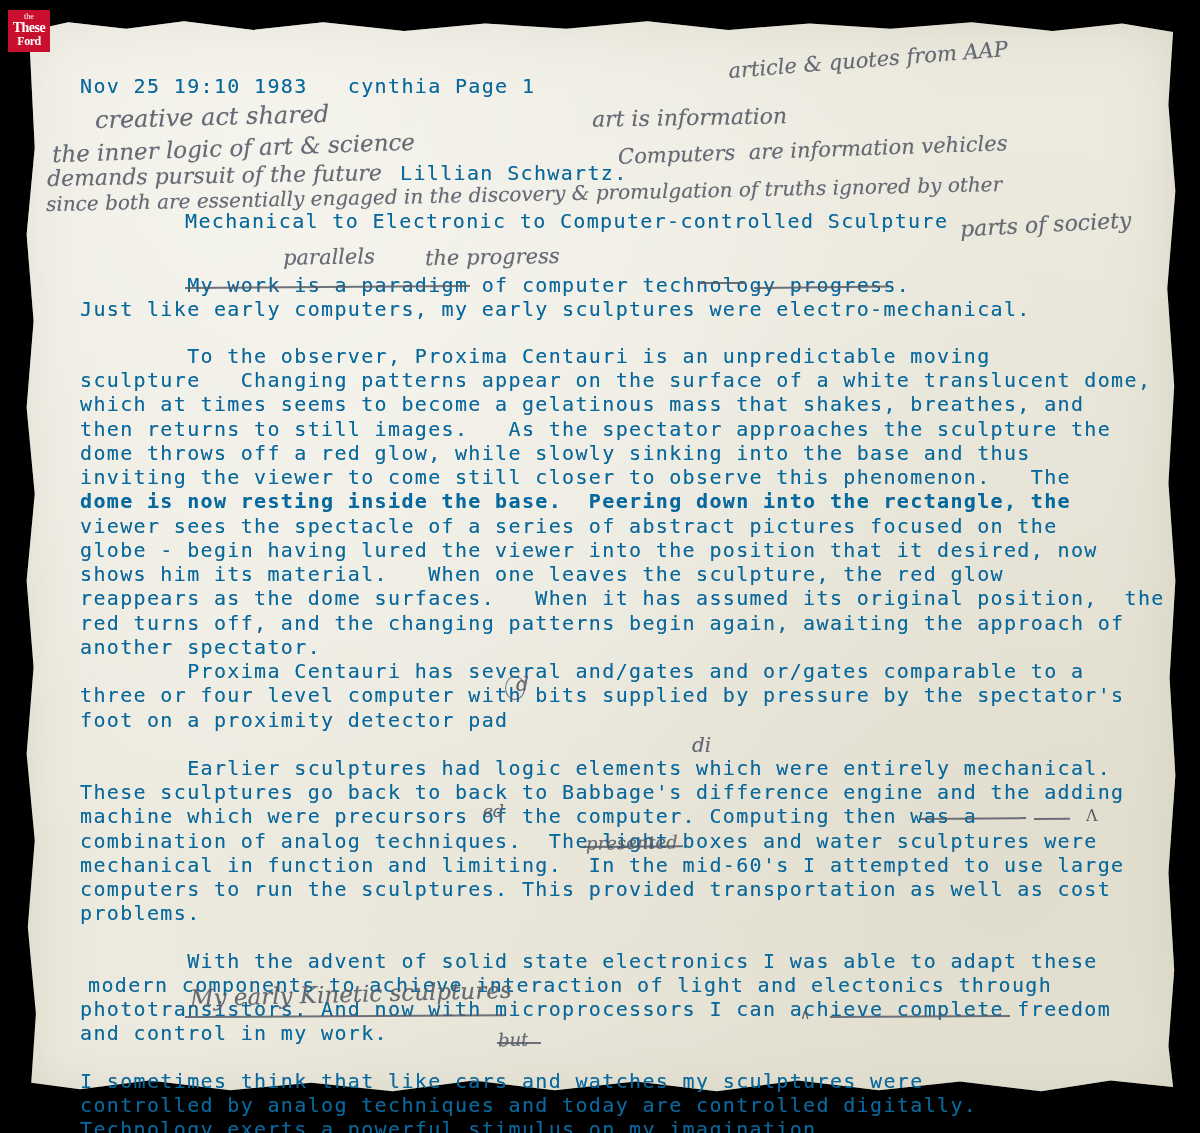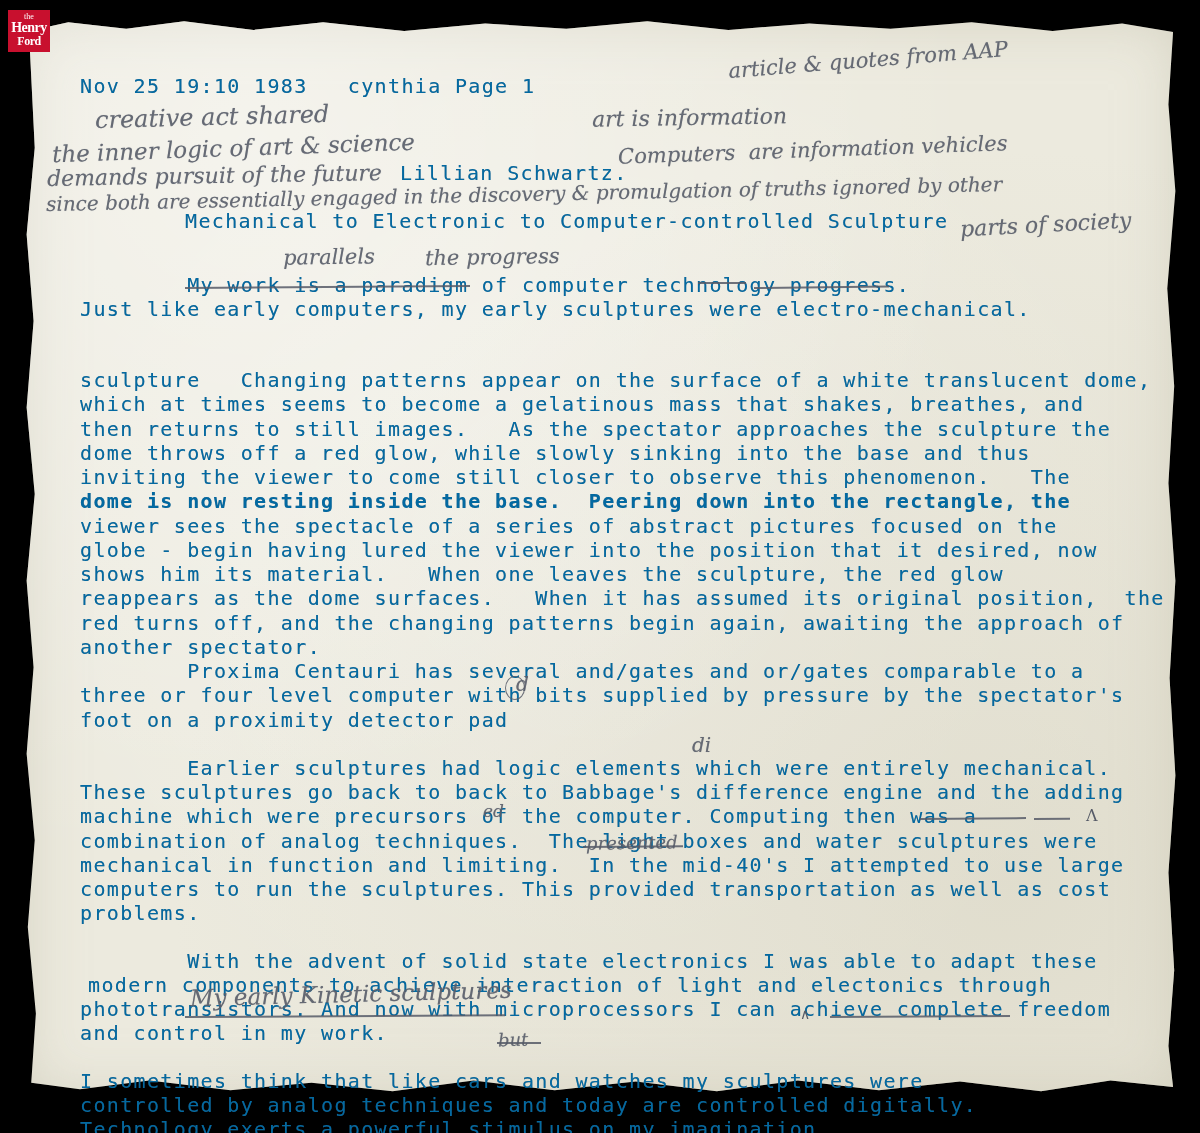--- a/index.html
+++ b/index.html
@@ -128,37 +128,38 @@
 </style>
 </head>
 <body>
 
 <div id="page">
 
   <div id="sheet"></div>
 
   <div id="logo">
     <span class="l1">the</span>
-    <span class="l2">Henry</span>
+    <span class="l2">These</span>
     <span class="l3">Ford</span>
   </div>
 
   <div id="typed">
 
     <div class="tline" style="left:80px; top:74px;">Nov 25 19:10 1983   cynthia Page 1</div>
 
     <div class="tline" style="left:400px; top:161px;">Lillian Schwartz.</div>
 
     <div class="tline" style="left:185px; top:209px;">Mechanical to Electronic to Computer-controlled Sculpture</div>
 
     
     <div class="tline" style="left:80px; top:273px;">        My work is a paradigm of computer technology progress.</div>
     <div class="tline" style="left:80px; top:297px;">Just like early computers, my early sculptures were electro-mechanical.</div>
 
     
+    <div class="tline" style="left:80px; top:344px;">        To the observer, Proxima Centauri is an unpredictable moving</div>
     <div class="tline" style="left:80px; top:368px;text-align:center;">sculpture   Changing patterns appear on the surface of a white translucent dome,</div>
     <div class="tline" style="left:80px; top:392px;">which at times seems to become a gelatinous mass that shakes, breathes, and</div>
     <div class="tline" style="left:80px; top:417px;">then returns to still images.   As the spectator approaches the sculpture the</div>
     <div class="tline" style="left:80px; top:441px;">dome throws off a red glow, while slowly sinking into the base and thus</div>
     <div class="tline" style="left:80px; top:465px;">inviting the viewer to come still closer to observe this phenomenon.   The</div>
     <div class="tline" style="left:80px; top:489px;font-weight:bold;">dome is now resting inside the base.  Peering down into the rectangle, the</div>
     <div class="tline" style="left:80px; top:514px;">viewer sees the spectacle of a series of abstract pictures focused on the</div>
     <div class="tline" style="left:80px; top:538px;">globe - begin having lured the viewer into the position that it desired, now</div>
     <div class="tline" style="left:80px; top:562px;">shows him its material.   When one leaves the sculpture, the red glow</div>
     <div class="tline" style="left:80px; top:586px;">reappears as the dome surfaces.   When it has assumed its original position,  the</div>
@@ -168,21 +169,21 @@
     
     <div class="tline" style="left:80px; top:659px;">        Proxima Centauri has several and/gates and or/gates comparable to a</div>
     <div class="tline" style="left:80px; top:683px;">three or four level computer with bits supplied by pressure by the spectator's</div>
     <div class="tline" style="left:80px; top:708px;">foot on a proximity detector pad</div>
 
     
     <div class="tline" style="left:80px; top:756px;">        Earlier sculptures had logic elements which were entirely mechanical.</div>
     <div class="tline" style="left:80px; top:780px;">These sculptures go back to back to Babbage's difference engine and the adding</div>
     <div class="tline" style="left:80px; top:804px;">machine which were precursors of the computer. Computing then was a</div>
     <div class="tline" style="left:80px; top:829px;">combination of analog techniques.  The light boxes and water sculptures were</div>
-    <div class="tline" style="left:80px; top:853px;">mechanical in function and limiting.  In the mid-40's I attempted to use large</div>
+    <div class="tline" style="left:80px; top:853px;">mechanical in function and limiting.  In the mid-60's I attempted to use large</div>
     <div class="tline" style="left:80px; top:877px;">computers to run the sculptures. This provided transportation as well as cost</div>
     <div class="tline" style="left:80px; top:901px;">problems.</div>
 
     
     <div class="tline" style="left:80px; top:949px;">        With the advent of solid state electronics I was able to adapt these</div>
     <div class="tline" style="left:88px; top:973px;">modern components to achieve interaction of light and electonics through</div>
     <div class="tline" style="left:80px; top:997px;">phototransistors. And now with microprocessors I can achieve complete freedom</div>
     <div class="tline" style="left:80px; top:1021px;">and control in my work.</div>
 
     

